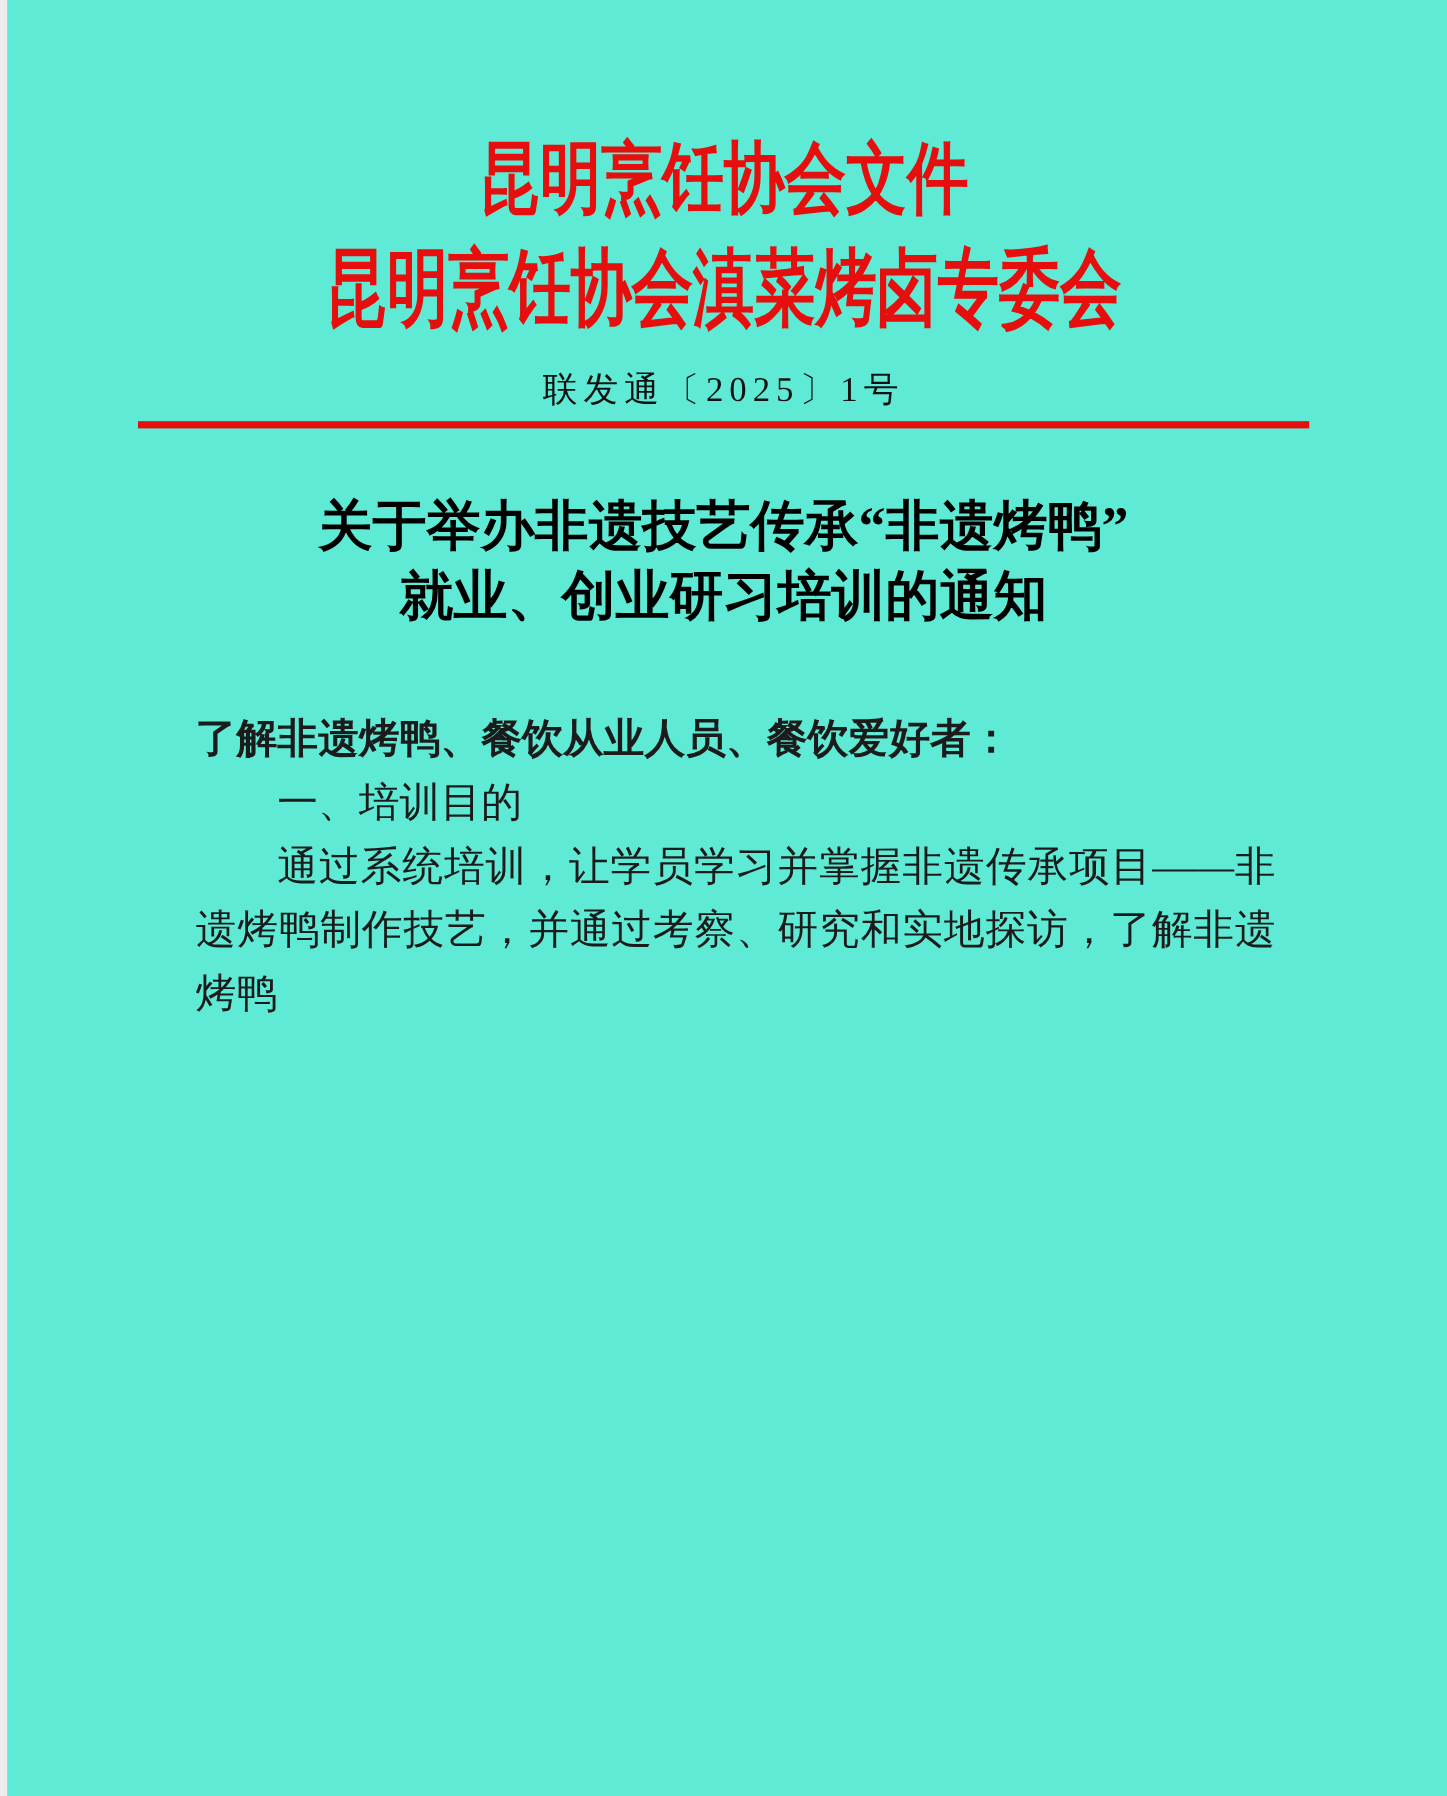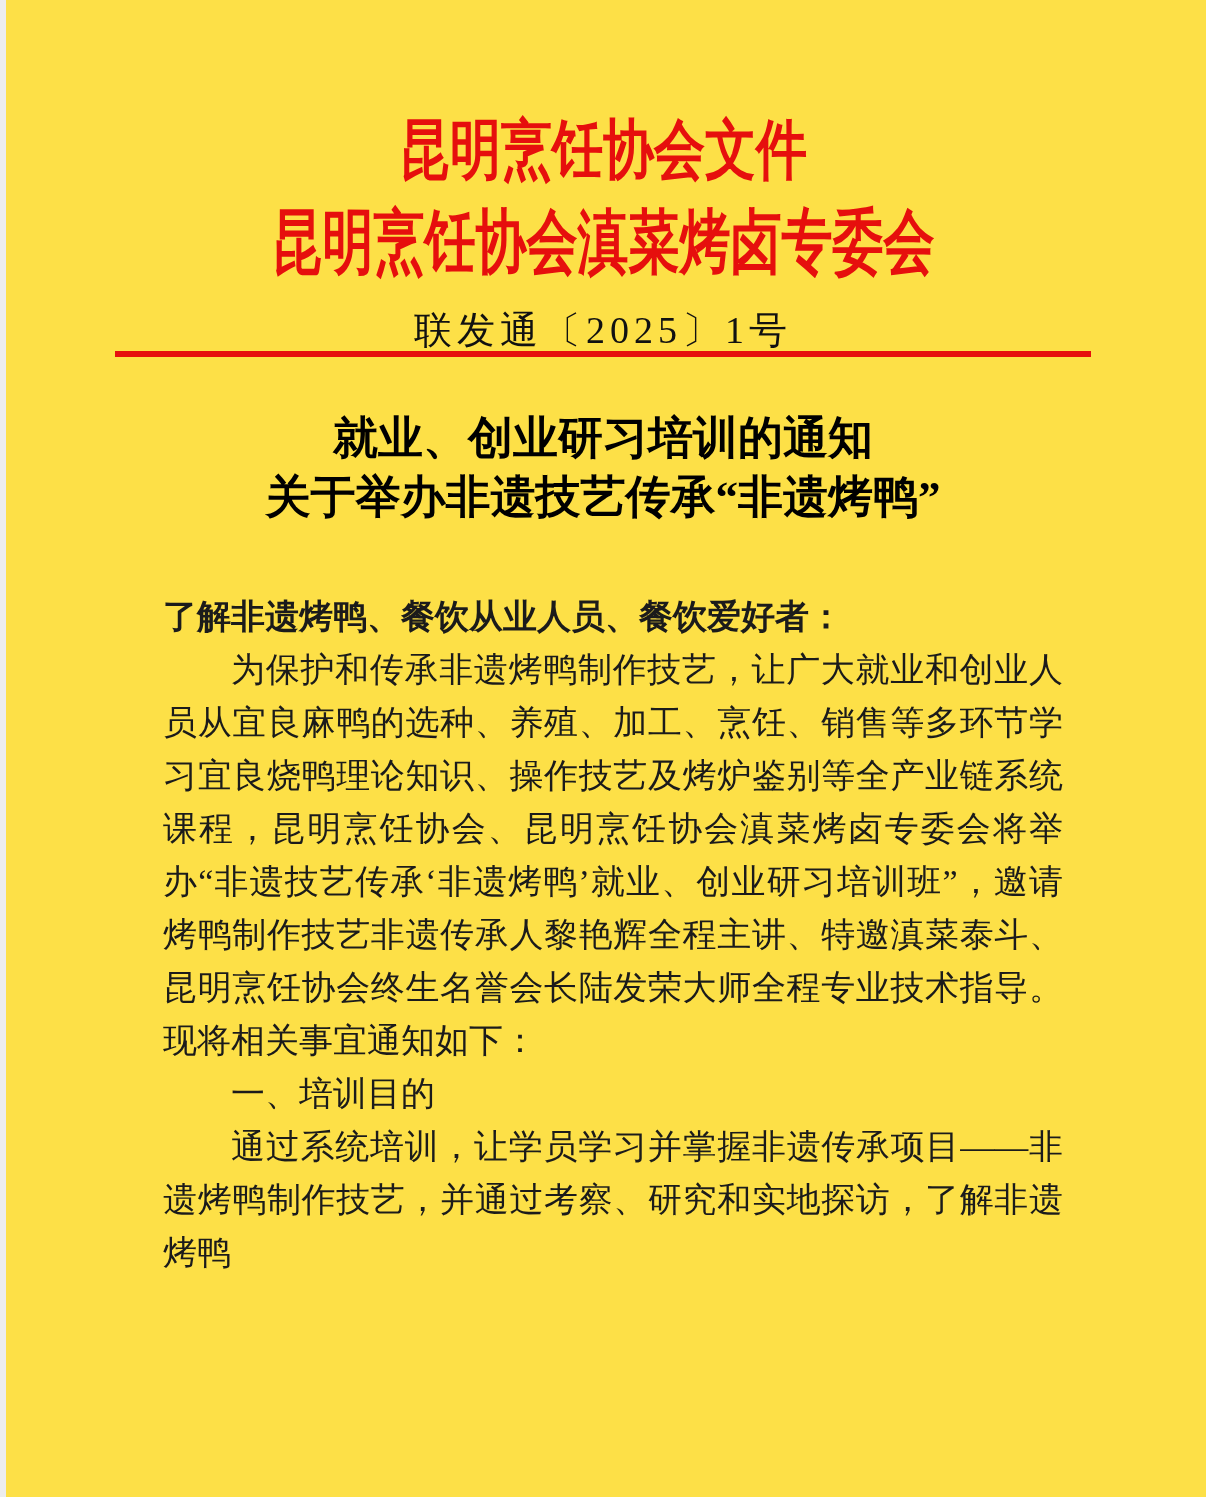--- a/index.html
+++ b/index.html
@@ -8,21 +8,21 @@
   }
   html,body{margin:0;padding:0;}
   body{
     width:1206px;height:1497px;
     background:#ffffff;
     font-family:"Liberation Serif","DejaVu Serif",serif;
   }
   .page{
     position:relative;
     width:1206px;height:1497px;
-    background:#fde047;
+    background:#5eead4;
     overflow:hidden;
   }
   .page-edge{
     position:absolute;left:0;top:0;
     width:6px;height:100%;
     background:#ededed;
   }
   .org-line{
     position:absolute;left:0;width:100%;
     text-align:center;
@@ -39,21 +39,21 @@
   }
   .org-line2{
     top:208px;
     font-size:51px;
     transform:scaleY(1.38);
     transform-origin:50% 0;
   }
   .doc-number{
     position:absolute;top:310px;left:0;width:100%;
     text-align:center;
-    font-size:38px;
+    font-size:29px;
     letter-spacing:5px;
     color:#111111;
     line-height:1.1;
   }
   .red-rule{
     position:absolute;top:351px;left:115px;
     width:976px;height:6px;
     background:var(--red);
   }
   .title{
@@ -91,27 +91,26 @@
 
   <div class="org-line org-line1">昆明烹饪协会文件</div>
 
   <div class="org-line org-line2">昆明烹饪协会滇菜烤卤专委会</div>
 
   <div class="doc-number">联发通〔2025〕1号</div>
 
   <div class="red-rule"></div>
 
   <h1 class="title">
+    <span style="display:block">关于举办非遗技艺传承“非遗烤鸭”</span>
     <span style="display:block">就业、创业研习培训的通知</span>
-    <span style="display:block">关于举办非遗技艺传承“非遗烤鸭”</span>
   </h1>
 
   <main class="body-block">
     <p class="salutation">了解非遗烤鸭、餐饮从业人员、餐饮爱好者：</p>
 
 
-    <p class="para">为保护和传承非遗烤鸭制作技艺，让广大就业和创业人员从宜良麻鸭的选种、养殖、加工、烹饪、销售等多环节学习宜良烧鸭理论知识、操作技艺及烤炉鉴别等全产业链系统课程，昆明烹饪协会、昆明烹饪协会滇菜烤卤专委会将举办“非遗技艺传承‘非遗烤鸭’就业、创业研习培训班”，邀请烤鸭制作技艺非遗传承人黎艳辉全程主讲、特邀滇菜泰斗、昆明烹饪协会终生名誉会长陆发荣大师全程专业技术指导。现将相关事宜通知如下：</p>
 
     <p class="para">一、培训目的</p>
 
     <p class="para">通过系统培训，让学员学习并掌握非遗传承项目——非遗烤鸭制作技艺，并通过考察、研究和实地探访，了解非遗烤鸭</p>
   </main>
 </div>
 
 </body></html>

